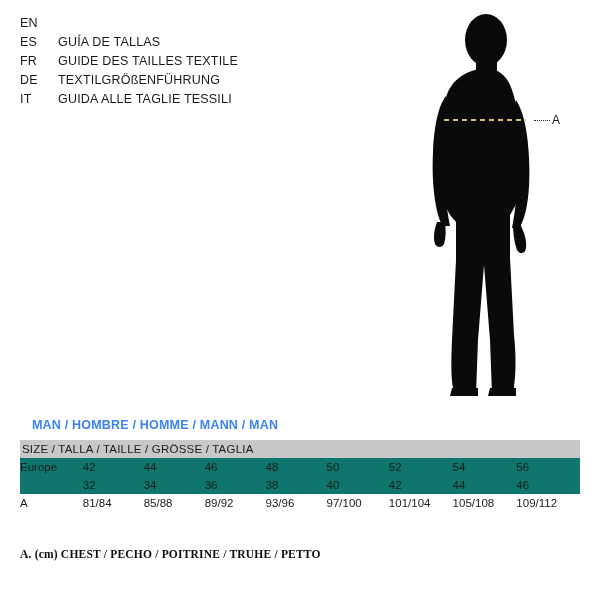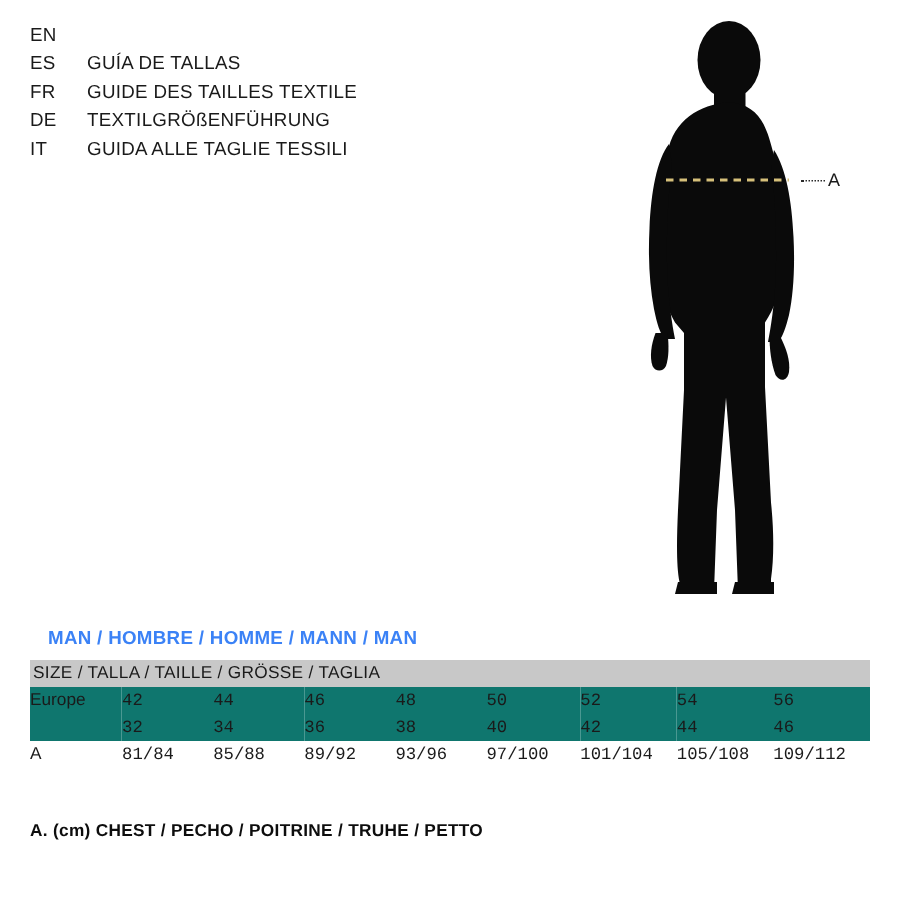--- a/index.html
+++ b/index.html
@@ -129,31 +129,31 @@
   tr.plain {
     background: #ffffff;
   }
   td.label-col {
     width: 70px;
     padding-left: 2px;
   }
   td.val {
     width: 70px;
     text-align: left;
-    font-family: Liberation Mono, monospace;
   }
 
   .footnote {
     position: absolute;
     left: 20px;
     top: 548px;
     font-size: 11.5px;
     font-weight: bold;
     letter-spacing: 0.2px;
     color: #0d0d0d;
+    font-family: Liberation Serif, serif;
   }
 </style>
 </head>
 <body>
 
 <div class="page">
 
   <div class="lang-block">
     <div class="lang-row">
       <span class="lang-code">EN</span>

